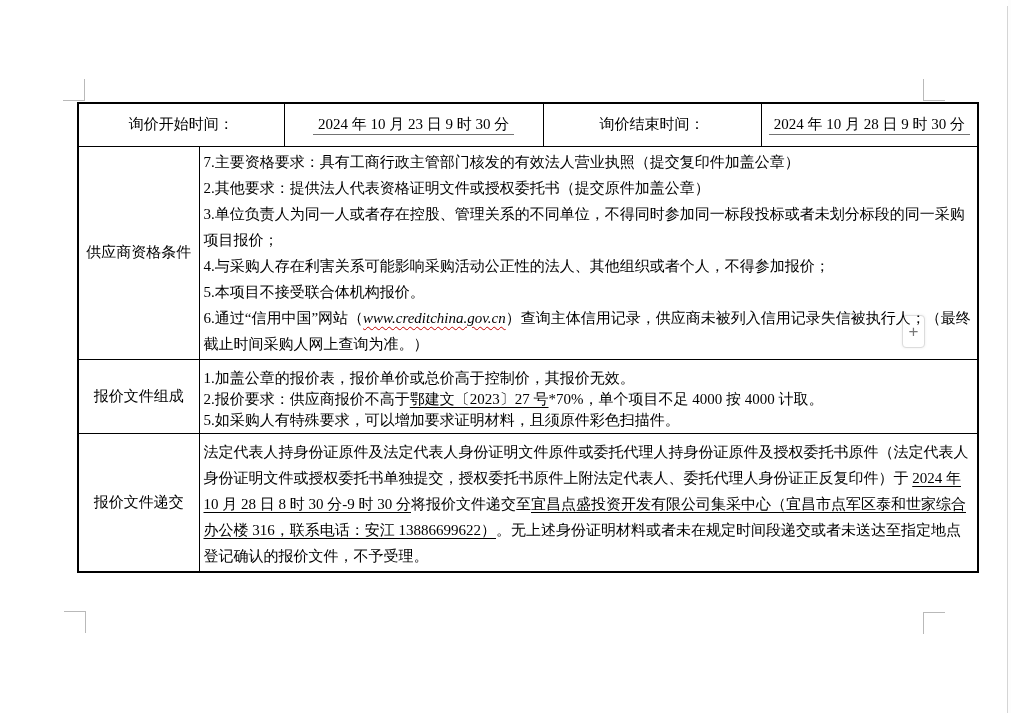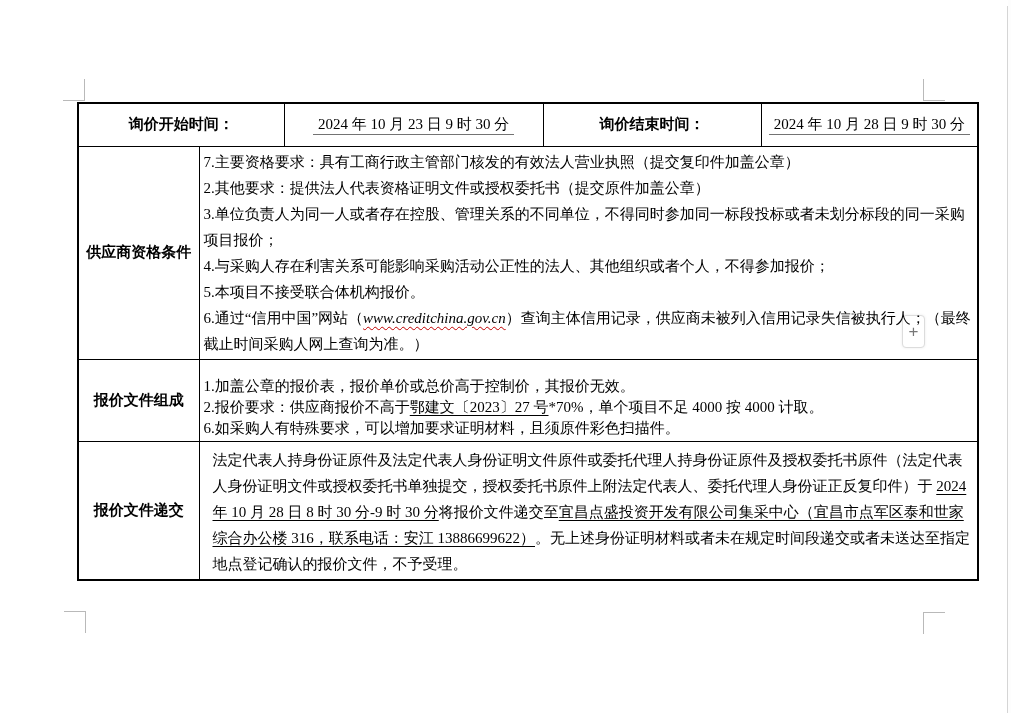--- a/index.html
+++ b/index.html
@@ -23,34 +23,34 @@
     font-size:17px;line-height:30px;text-align:center;padding:0;
     font-family:"Liberation Sans","DejaVu Sans",sans-serif;
     box-shadow:0 0 3px rgba(0,0,0,0.08);cursor:pointer;
   }
   
   .doc-table{
     position:absolute;left:77px;top:102px;width:820px;
     border-collapse:collapse;table-layout:fixed;border:2px solid #000;
   }
   .doc-table th,.doc-table td{border:1px solid #000;vertical-align:middle;padding:0;}
-  .doc-table th{font-weight:bold;text-align:center;font-size:15px;}
+  .doc-table th{font-weight:normal;text-align:center;font-size:15px;}
   tr.r1{height:43px;}
   tr.r2{height:211px;}
   tr.r3{height:73px;}
   tr.r4{height:133px;}
   td.val{text-align:center;font-size:15px;}
   td.val .uval{border-bottom:1px solid #737373;padding:0 5px 2px 5px;white-space:nowrap;}
   td.content{vertical-align:top;text-align:left;font-size:15px;padding:2px 5px 2px 4px;overflow:hidden;}
   td.content .para{margin:0;}
   tr.r2 td.content .para{line-height:26px;}
-  tr.r3 td.content{padding-top:16px;}
+  tr.r3 td.content{padding-top:8px;}
   tr.r3 td.content .para{line-height:21px;}
   tr.r4 td.content{padding-top:5px;}
-  tr.r4 td.content .para{line-height:26px;margin-left:9px;}
+  tr.r4 td.content .para{line-height:26px;}
   .u{text-decoration:underline;text-underline-offset:3px;}
   .squiggle{
     text-decoration-line:underline;text-decoration-style:wavy;
     text-decoration-color:#c00000;text-decoration-thickness:1px;
     text-underline-offset:3px;
     font-style:italic;
   }
 </style>
 </head>
 <body>
@@ -95,21 +95,21 @@
             <div class="para"><span>4.与采购人存在利害关系可能影响采购活动公正性的法人、其他组织或者个人，不得参加报价；</span></div>
             <div class="para"><span>5.本项目不接受联合体机构报价。</span></div>
             <div class="para"><span>6.通过“信用中国”网站（</span><span class="squiggle">www.creditchina.gov.cn</span><span>）查询主体信用记录，供应商未被列入信用记录失信被执行人；（最终截止时间采购人网上查询为准。）</span></div>
           </td>
     </tr>
     <tr class="r3">
       <th>报价文件组成</th>
       <td colspan="4" class="content">
             <div class="para"><span>1.加盖公章的报价表，报价单价或总价高于控制价，其报价无效。</span></div>
             <div class="para"><span>2.报价要求：供应商报价不高于</span><span class="u">鄂建文〔2023〕27 号</span><span>*70%，单个项目不足 4000 按 4000 计取。</span></div>
-            <div class="para"><span>6.如采购人有特殊要求，可以增加要求证明材料，且须原件彩色扫描件。</span></div>
+            <div class="para"><span>5.如采购人有特殊要求，可以增加要求证明材料，且须原件彩色扫描件。</span></div>
           </td>
     </tr>
     <tr class="r4">
       <th>报价文件递交</th>
       <td colspan="4" class="content">
             <div class="para"><span>法定代表人持身份证原件及法定代表人身份证明文件原件或委托代理人持身份证原件及授权委托书原件（法定代表人身份证明文件或授权委托书单独提交，授权委托书原件上附法定代表人、委托代理人身份证正反复印件）于 </span><span class="u">2024 年 10 月 28 日 8 时 30 分-9 时 30 分</span><span>将报价文件递交至</span><span class="u">宜昌点盛投资开发有限公司集采中心（宜昌市点军区泰和世家综合办公楼 316，联系电话：安江 13886699622）</span><span>。无上述身份证明材料或者未在规定时间段递交或者未送达至指定地点登记确认的报价文件，不予受理。</span></div>
           </td>
     </tr>
   </tbody>
     </table>

